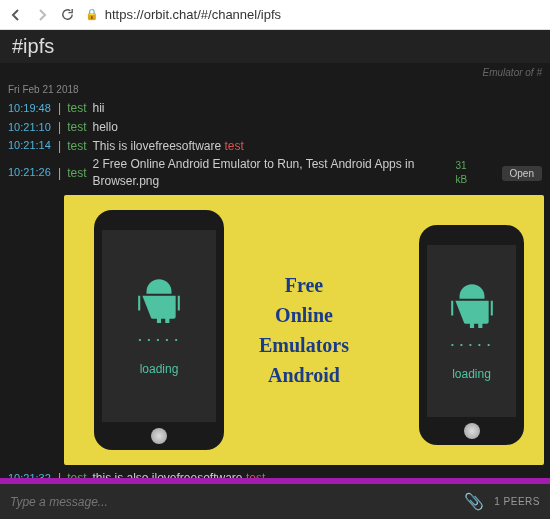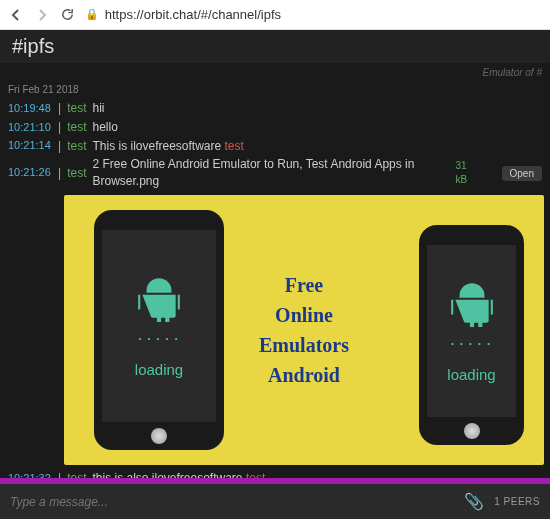--- a/index.html
+++ b/index.html
@@ -21,21 +21,21 @@
 .redword { color: #d9534f; }
 .file-size { color: #5fa85f; font-size: 10px; margin-left: 2px; }
 .open-btn { background: #3a3a3a; color: #ccc; border: none; padding: 2px 8px; font-size: 10px; border-radius: 3px; margin-left: 17px; cursor: pointer; }
 .image-preview { width: 480px; height: 270px; margin: 4px 0 4px 56px; background: #e8d743; position: relative; border-radius: 2px; overflow: hidden; }
 .phone { position: absolute; background: #1a1a1a; border-radius: 18px; }
 .phone1 { left: 30px; top: 15px; width: 130px; height: 240px; }
 .phone2 { right: 20px; top: 30px; width: 105px; height: 220px; }
 .phone-screen { position: absolute; inset: 20px 8px 28px 8px; background: #2a2a2a; display: flex; flex-direction: column; align-items: center; justify-content: center; }
 .android { width: 50px; height: 50px; }
 .loading-dots { color: #4fc3a1; font-size: 8px; margin-top: 10px; letter-spacing: 2px; }
-.loading-txt { color: #4fc3a1; font-size: 15px; margin-top: 18px; }
+.loading-txt { color: #4fc3a1; font-size: 12px; margin-top: 18px; }
 .home-btn { position: absolute; bottom: 6px; left: 50%; transform: translateX(-50%); width: 16px; height: 16px; border-radius: 50%; background: radial-gradient(circle, #ddd, #999); }
 .preview-text { position: absolute; left: 50%; top: 50%; transform: translate(-50%, -50%); text-align: center; color: #1a3a8a; font-family: "Comic Sans MS", cursive; font-weight: bold; font-size: 20px; line-height: 1.5; }
 .emoji { font-size: 14px; }
 .input-bar { position: absolute; bottom: 0; left: 0; right: 0; background: #2a2a2a; display: flex; align-items: center; padding: 8px 10px; gap: 10px; border-top: 6px solid #a21caf; }
 .msg-input { flex: 1; background: transparent; border: none; color: #888; font-size: 12px; outline: none; font-style: italic; }
 .attach { color: #aaa; font-size: 16px; cursor: pointer; }
 .peers { color: #999; font-size: 10px; letter-spacing: 0.5px; }
 </style>
 </head>
 <body>

